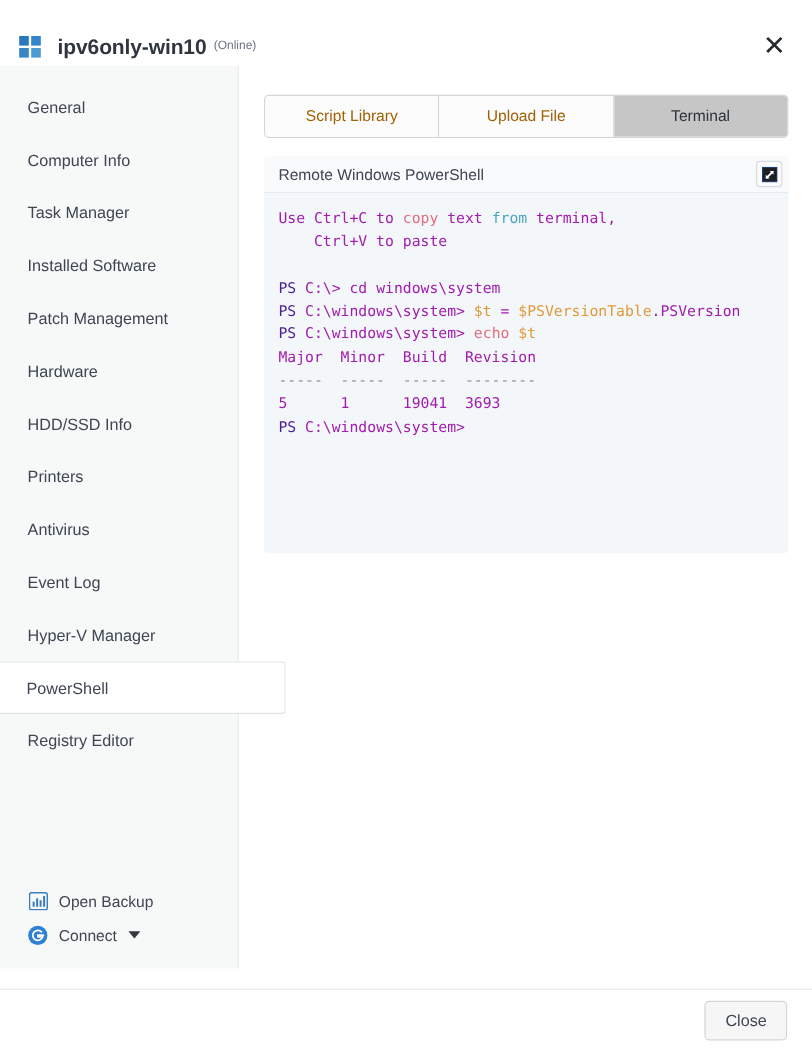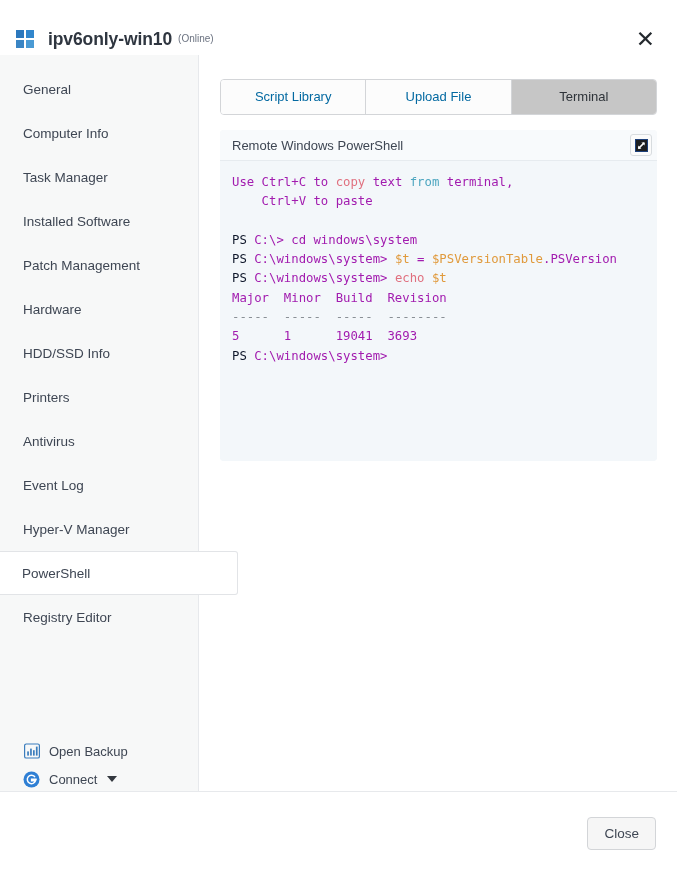--- a/index.html
+++ b/index.html
@@ -154,21 +154,21 @@
     border: 1px solid #d3d5d8;
     border-radius: 4px;
     overflow: hidden;
     box-sizing: border-box;
     background: #fff;
   }
   .tab {
     flex: 1 1 0;
     text-align: center;
     font-size: 13px;
-    color: #0369a1;
+    color: #a16207;
     padding: 9px 0 10px;
     background: #fcfcfc;
     cursor: pointer;
     border-right: 1px solid #d3d5d8;
     box-sizing: border-box;
   }
   .tab:last-child { border-right: none; }
   .tab.active { background: #c6c6c6; color: #2e3339; }
 
   .term-panel {
@@ -210,32 +210,32 @@
     background: #f3f7fa;
     padding: 12px 0 0 12px;
     box-sizing: border-box;
     font-family: "DejaVu Sans Mono", monospace;
     font-size: 12.3px;
     line-height: 19.3px;
     color: #232629;
     white-space: pre;
     overflow: hidden;
   }
-  .c-ps   { color: #0f172a; margin-top: 12px; }
+  .c-ps   { color: #4c1d95; margin-top: 12px; }
   .c-red  { color: #e0707f; }
   .c-cyan { color: #4da6c0; }
   .c-var  { color: #e09a3c; }
   .c-dash { color: #8a9096; }
   .c-plain{ color: #a21caf; }
 
   
   .footer {
     position: absolute;
     left: 0; right: 0; bottom: 0;
-    height: 84px;
+    height: 51px;
     border-top: 1px solid #e7e9ec;
     background: #fff;
     display: flex;
     align-items: center;
     justify-content: flex-end;
     padding-right: 21px;
     box-sizing: border-box;
   }
   .close-btn {
     font-size: 13.5px;

